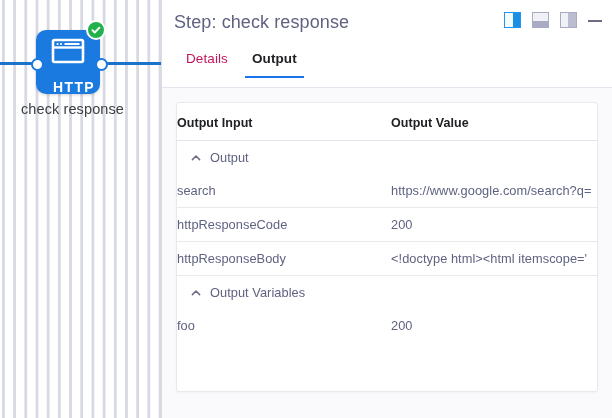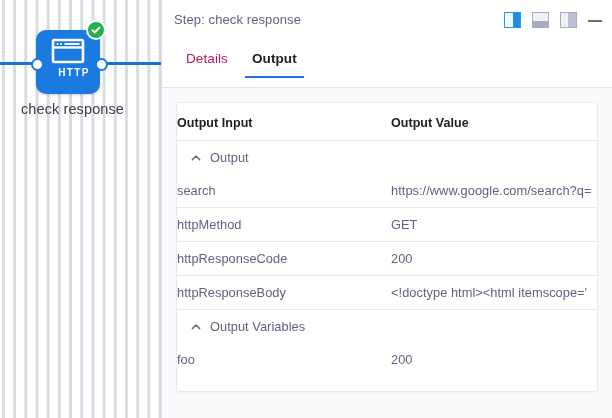--- a/index.html
+++ b/index.html
@@ -63,23 +63,23 @@
     z-index: 3;
   }
   .node-icon-wrap {
     position: absolute;
     left: 0; top: 8px;
     width: 64px;
     text-align: center;
   }
   .node-icon-wrap svg { display: block; margin: 0 auto; }
   .node-label-http {
-    margin-top: 2px;
+    margin-top: 17px;
     color: #ffffff;
-    font-size: 10px;
+    font-size: 14px;
     font-weight: bold;
     letter-spacing: 1.4px;
     font-family: "Liberation Sans", sans-serif;
     line-height: 13px;
     padding-left: 12px;
   }
   .port {
     position: absolute;
     width: 9px;
     height: 9px;
@@ -130,21 +130,21 @@
     overflow: hidden;
   }
   .panel-header {
     position: relative;
     height: 43px;
   }
   .panel-title {
     position: absolute;
     left: 12px;
     top: 12px;
-    font-size: 13px;
+    font-size: 18px;
     color: #5f6281;
     letter-spacing: 0.1px;
   }
   .panel-actions {
     position: absolute;
     right: 10px;
     top: 12px;
     display: flex;
     align-items: center;
     gap: 11px;
@@ -375,24 +375,20 @@
                   <span>Output</span>
                 </span>
               </td>
             </tr>
 
             <tr>
               <td class="name-cell">search</td>
               <td class="value-cell">https://www.google.com/search?q=</td>
             </tr>
             <tr>
-              <td class="name-cell">httpMethod</td>
-              <td class="value-cell">GET</td>
-            </tr>
-            <tr>
               <td class="name-cell">httpResponseCode</td>
               <td class="value-cell">200</td>
             </tr>
             <tr>
               <td class="name-cell">httpResponseBody</td>
               <td class="value-cell">&lt;!doctype html&gt;&lt;html itemscope='</td>
             </tr>
 
             <tr class="group-row">
               <td colspan="2">

